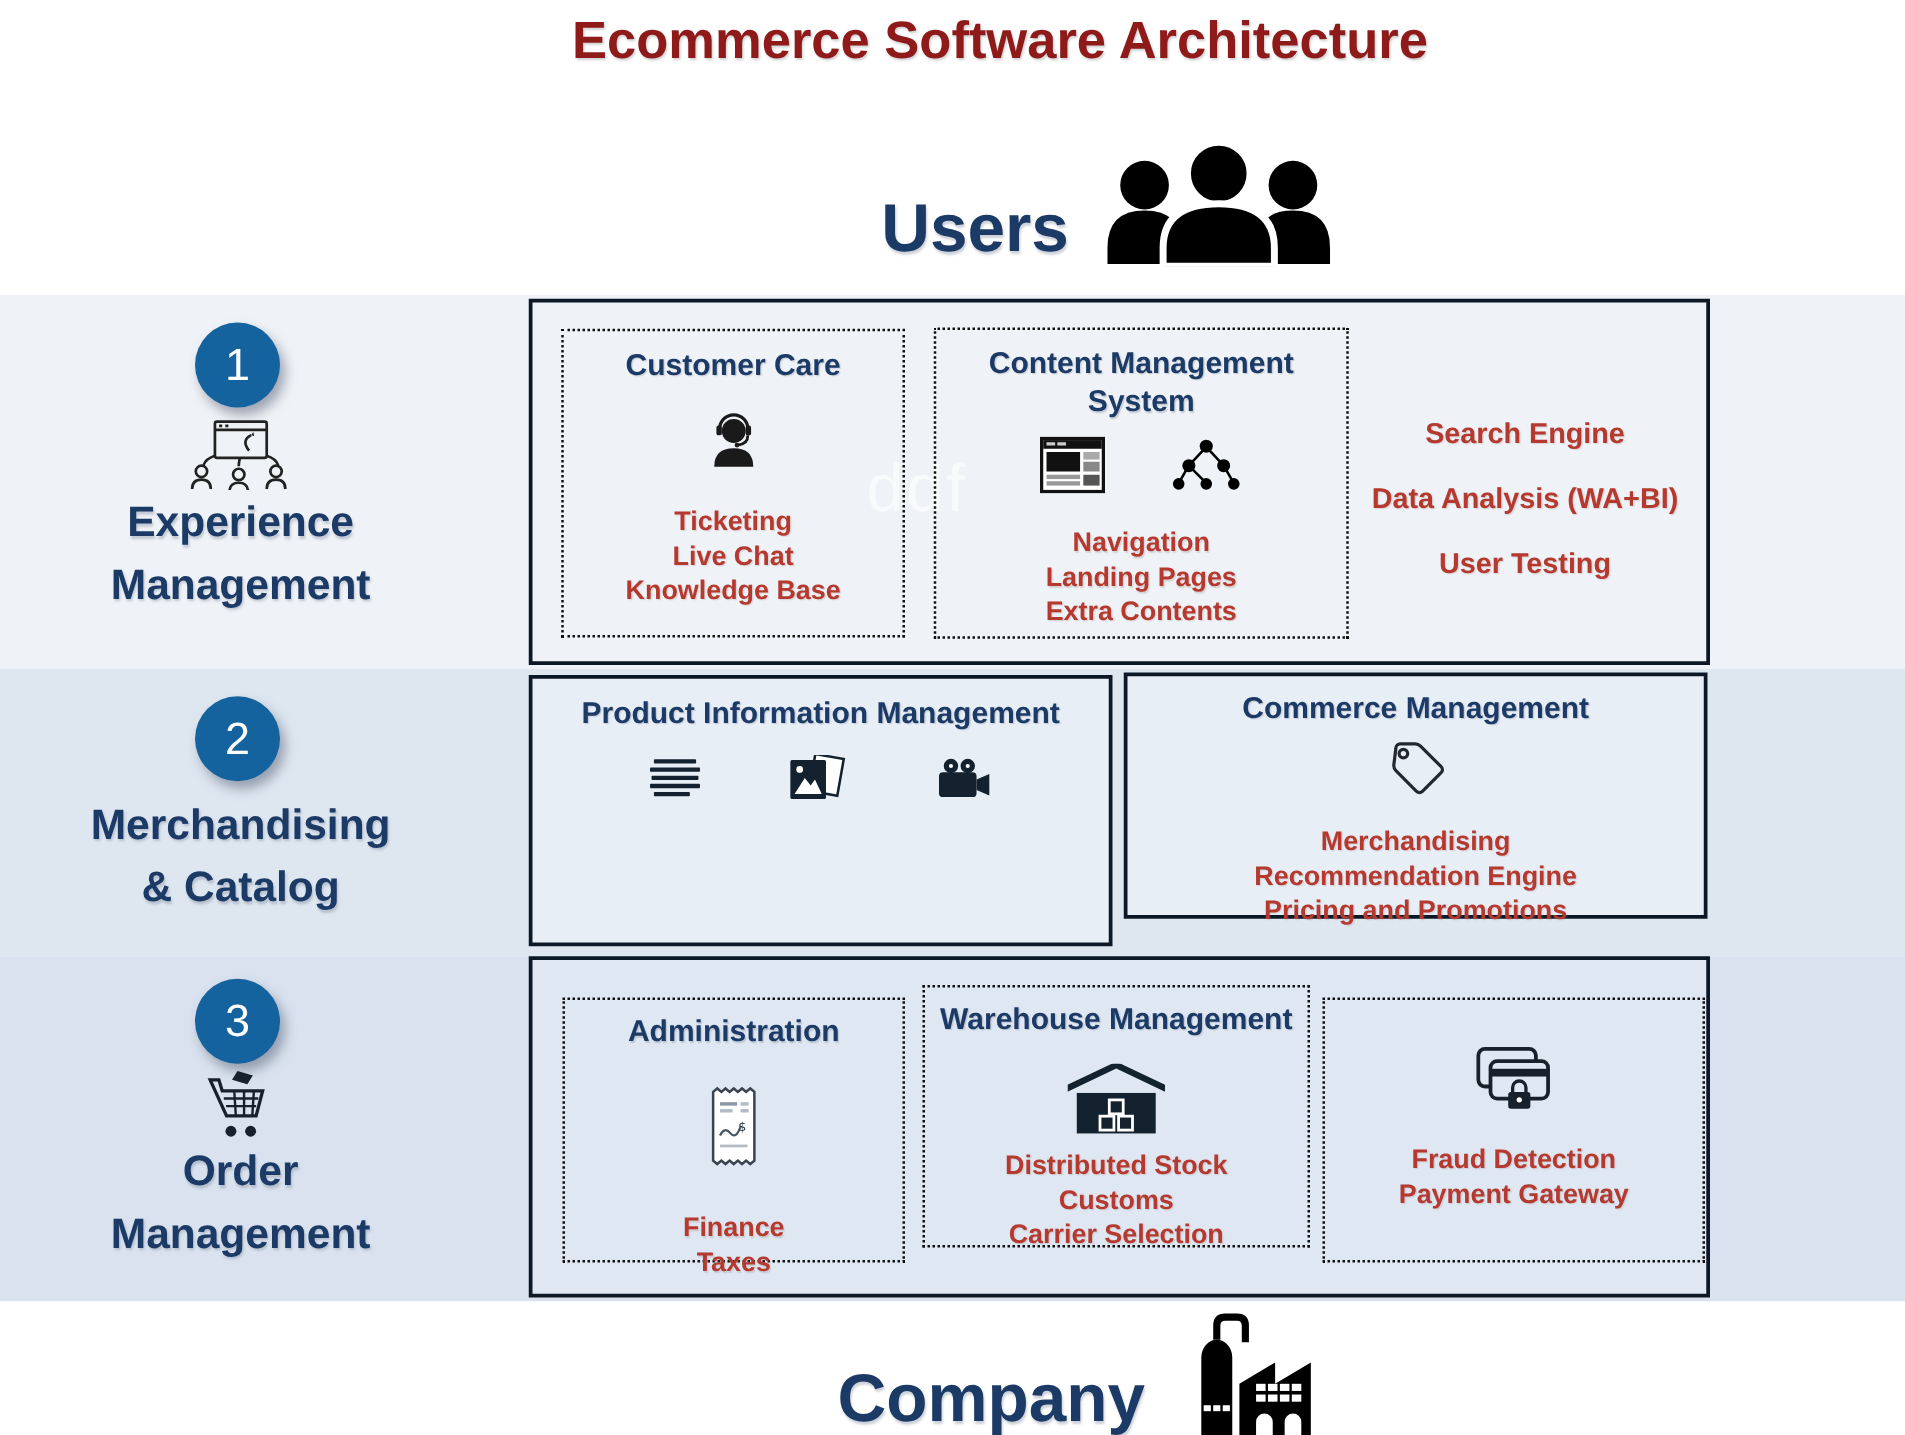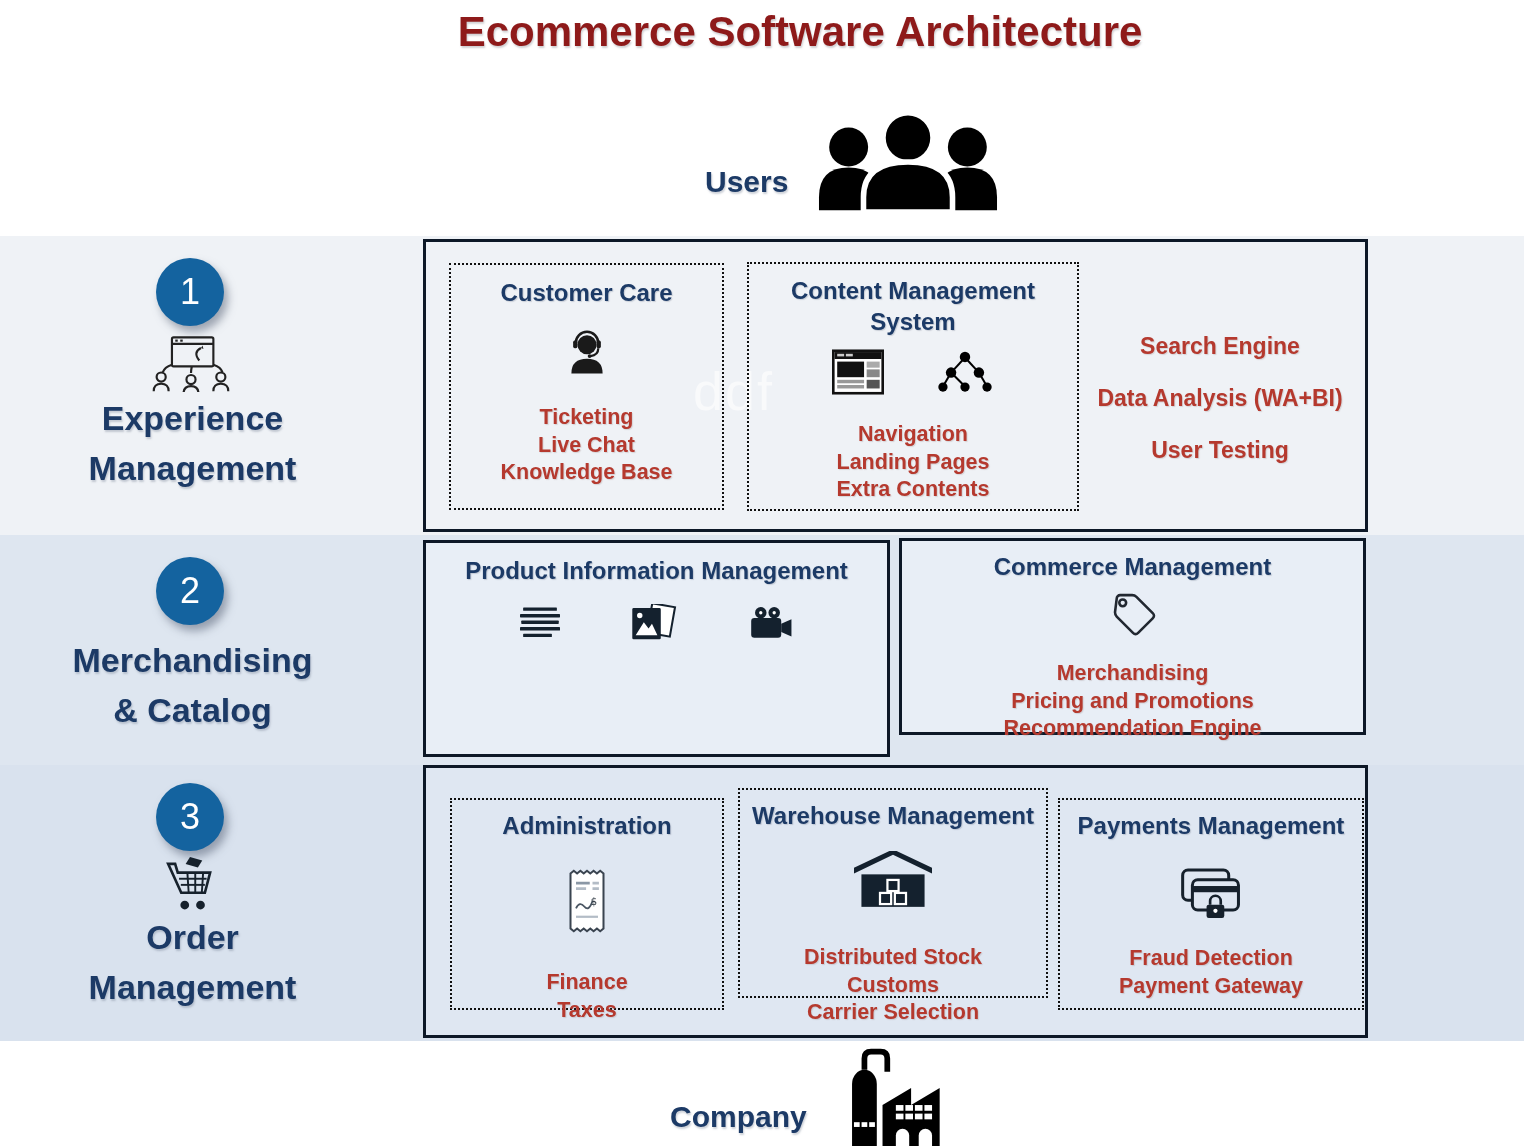--- a/index.html
+++ b/index.html
@@ -9,21 +9,21 @@
   }
   .abs { position:absolute; }
 
   
   .main-title {
     left:360px; top:8px; width:880px; text-align:center;
     font-size:42px; font-weight:bold; color:#8e1a1a;
     text-shadow:1px 2px 2px rgba(120,120,130,0.35);
   }
   .big-label {
-    font-size:30px; font-weight:bold; color:#1c3a66;
+    font-size:54px; font-weight:bold; color:#1c3a66;
     text-shadow:1px 2px 2px rgba(110,120,140,0.35);
     margin-top:42px;
   }
   .layer-name {
     left:5px; width:375px; text-align:center; font-weight:bold;
     font-size:34px; line-height:50px; color:#1c3a66;
     text-shadow:1px 2px 2px rgba(110,120,140,0.35);
   }
   .box-title {
     font-size:24px; font-weight:bold; color:#1c3a66; text-align:center;
@@ -243,22 +243,22 @@
 <div class="outer-box commerce-box inner-col">
   <div class="box-title" style="margin-top:10px;">Commerce Management</div>
   <div style="margin-top:8px;">
     <svg width="48" height="48" viewBox="0 0 56 56" fill="none" stroke="#222831" stroke-width="3">
       <path d="M8,10 a4,4 0 0 1 4,-4 h14 q3,0 5,2 l19,19 q3,3 0,6 L33,50 q-3,3 -6,0 L8,31 q-2,-2 -2,-5 z" transform="translate(1,0)"></path>
       <circle cx="16" cy="15" r="4"></circle>
     </svg>
   </div>
   <div class="red-items" style="margin-top:22px;">
     <div>Merchandising</div>
+    <div>Recommendation Engine</div>
     <div>Pricing and Promotions</div>
-    <div>Recommendation Engine</div>
   </div>
 </div>
 
 <div class="badge" style="top:783px;">3</div>
 <div class="abs" style="left:162px; top:856px;">
   <svg width="56" height="56" viewBox="0 0 60 64" fill="none" stroke="#16212c" stroke-width="3">
     <polygon points="30,1 44,5 39,13 25,9" fill="#16212c" stroke="none"></polygon>
     <path d="M5,9 h8 l3,10 h37 l-6,23 H20 z"></path>
     <line x1="17.5" y1="26" x2="49" y2="26" stroke-width="2.2"></line>
     <line x1="19.5" y1="33" x2="47" y2="33" stroke-width="2.2"></line>
@@ -300,29 +300,28 @@
   <div class="box-title">Warehouse Management</div>
   <div style="margin-top:20px;">
     <svg width="78" height="56" viewBox="0 0 84 60">
       <path d="M0,24 L42,4 L84,24 V18 L42,-2 L0,18 z" fill="#14212e"></path>
       <rect x="8" y="25" width="68" height="35" fill="#14212e"></rect>
       <rect x="36" y="31" width="12" height="12" fill="none" stroke="#ffffff" stroke-width="2.4"></rect>
       <rect x="28" y="45" width="12" height="12" fill="none" stroke="#ffffff" stroke-width="2.4"></rect>
       <rect x="44" y="45" width="12" height="12" fill="none" stroke="#ffffff" stroke-width="2.4"></rect>
     </svg>
   </div>
-  <div class="red-items" style="margin-top:37px;">
+  <div class="red-items" style="margin-top:12px;">
     <div>Distributed Stock</div>
     <div>Customs</div>
     <div>Carrier Selection</div>
   </div>
 </div>
 
 <div class="dotted-box pay-box">
-  <div class="box-title">Payments Management</div>
   <div style="margin-top:26px;">
     <svg width="62" height="54" viewBox="0 0 70 60">
       <rect x="3" y="3" width="52" height="34" rx="6" fill="none" stroke="#16212c" stroke-width="3.4"></rect>
       <rect x="14" y="14" width="52" height="34" rx="6" fill="#dfe7f2" stroke="#16212c" stroke-width="3.4"></rect>
       <rect x="14" y="21" width="52" height="7" fill="#16212c"></rect>
       <path d="M34,42 v-4 a6,6 0 0 1 12,0 v4" fill="none" stroke="#16212c" stroke-width="3"></path>
       <rect x="30" y="42" width="20" height="15" rx="2.5" fill="#16212c"></rect>
       <circle cx="40" cy="49" r="2.4" fill="#ffffff"></circle>
     </svg>
   </div>

